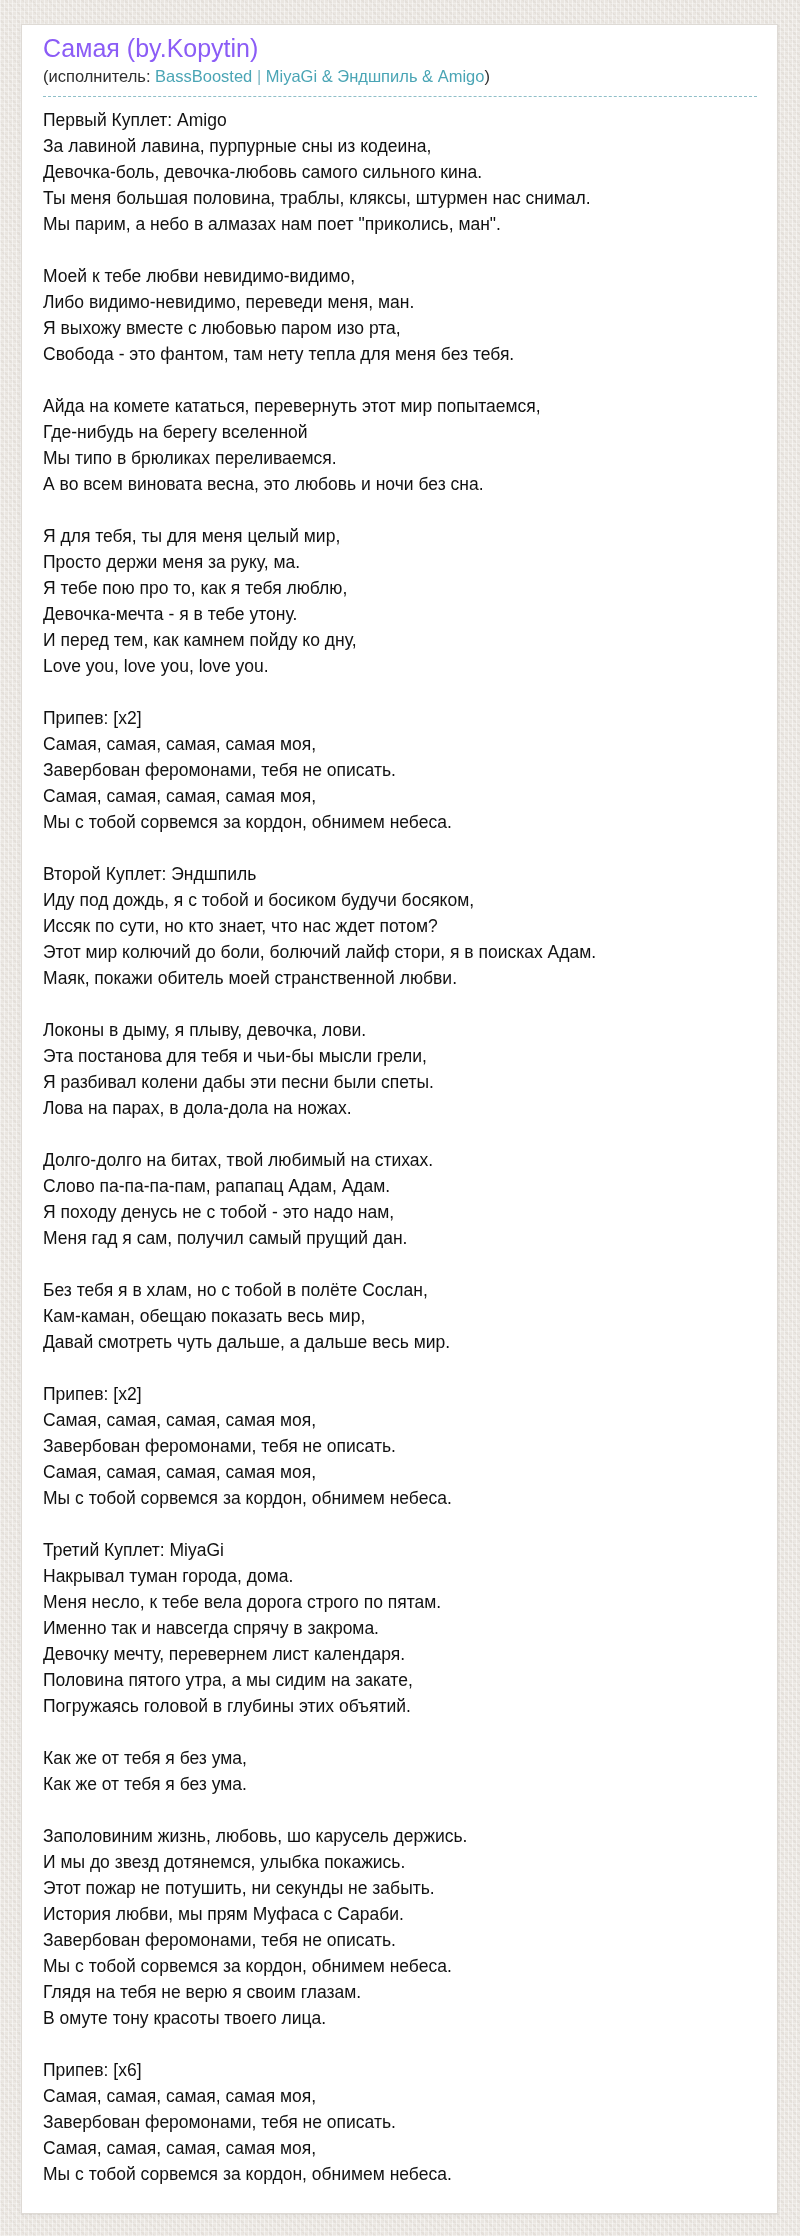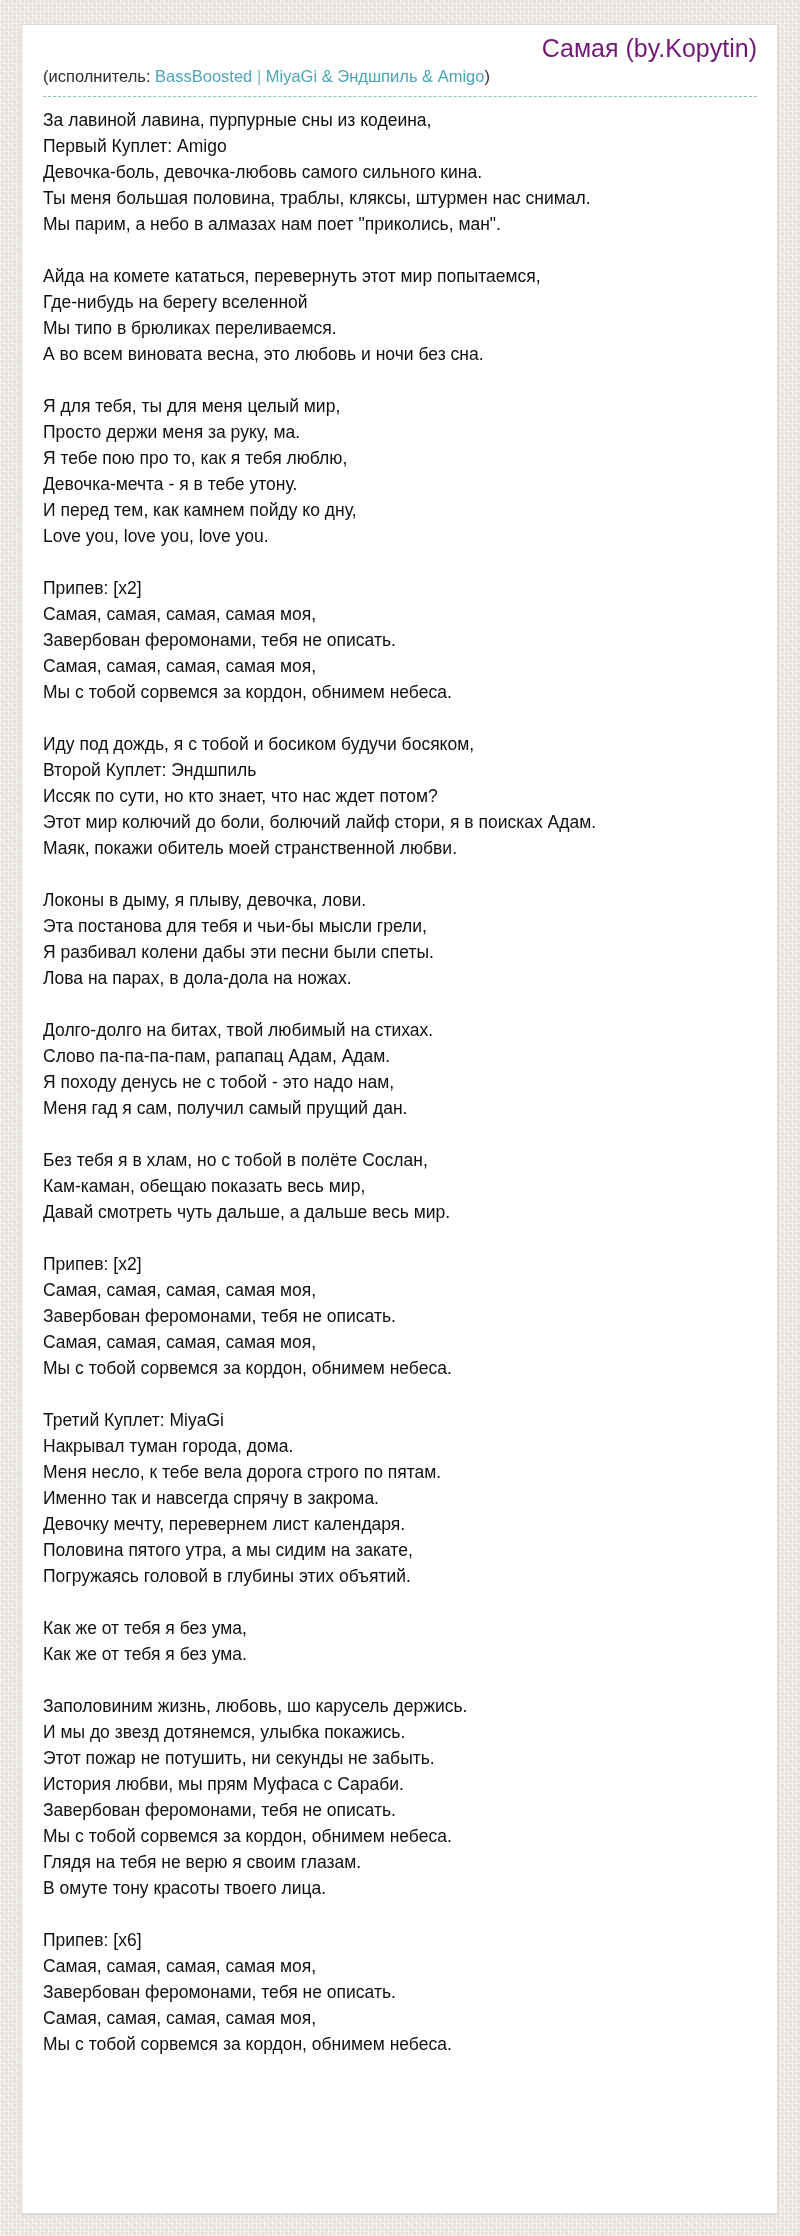--- a/index.html
+++ b/index.html
@@ -28,23 +28,22 @@
     padding: 6px 20px 30px 21px;
   }
   .song-header {
     border-bottom: 1px dashed #8fbfc9;
     padding-bottom: 9px;
   }
   .song-title {
     font-size: 25px;
     font-weight: 400;
     line-height: 34px;
-    color: #701a75;
+    color: #8b5cf6;
     letter-spacing: 0;
-    text-align: right;
   }
   .song-artist {
     margin-top: 0;
     font-size: 16.5px;
     line-height: 22px;
     color: #2e2e2e;
   }
   .song-artist a {
     color: #4aa5b5;
     text-decoration: none;
@@ -65,25 +64,31 @@
 <body>
 
 <div class="card">
   <div class="song-header">
     <h1 class="song-title">Самая (by.Kopytin)</h1>
     <div class="song-artist"><span>(исполнитель: </span><a href="#">BassBoosted</a><span class="artist-sep"> | </span><a href="#">MiyaGi &amp; Эндшпиль &amp; Amigo</a><span>)</span></div>
   </div>
 
   <div class="lyrics">
       <p class="stanza">
+        <span class="lyric-line">Первый Куплет: Amigo</span>
         <span class="lyric-line">За лавиной лавина, пурпурные сны из кодеина,</span>
-        <span class="lyric-line">Первый Куплет: Amigo</span>
         <span class="lyric-line">Девочка-боль, девочка-любовь самого сильного кина.</span>
         <span class="lyric-line">Ты меня большая половина, траблы, кляксы, штурмен нас снимал.</span>
         <span class="lyric-line">Мы парим, а небо в алмазах нам поет "приколись, ман".</span>
+      </p>
+      <p class="stanza">
+        <span class="lyric-line">Моей к тебе любви невидимо-видимо,</span>
+        <span class="lyric-line">Либо видимо-невидимо, переведи меня, ман.</span>
+        <span class="lyric-line">Я выхожу вместе с любовью паром изо рта,</span>
+        <span class="lyric-line">Свобода - это фантом, там нету тепла для меня без тебя.</span>
       </p>
       <p class="stanza">
         <span class="lyric-line">Айда на комете кататься, перевернуть этот мир попытаемся,</span>
         <span class="lyric-line">Где-нибудь на берегу вселенной</span>
         <span class="lyric-line">Мы типо в брюликах переливаемся.</span>
         <span class="lyric-line">А во всем виновата весна, это любовь и ночи без сна.</span>
       </p>
       <p class="stanza">
         <span class="lyric-line">Я для тебя, ты для меня целый мир,</span>
         <span class="lyric-line">Просто держи меня за руку, ма.</span>
@@ -93,22 +98,22 @@
         <span class="lyric-line">Love you, love you, love you.</span>
       </p>
       <p class="stanza">
         <span class="lyric-line">Припев: [x2]</span>
         <span class="lyric-line">Самая, самая, самая, самая моя,</span>
         <span class="lyric-line">Завербован феромонами, тебя не описать.</span>
         <span class="lyric-line">Самая, самая, самая, самая моя,</span>
         <span class="lyric-line">Мы с тобой сорвемся за кордон, обнимем небеса.</span>
       </p>
       <p class="stanza">
+        <span class="lyric-line">Второй Куплет: Эндшпиль</span>
         <span class="lyric-line">Иду под дождь, я с тобой и босиком будучи босяком,</span>
-        <span class="lyric-line">Второй Куплет: Эндшпиль</span>
         <span class="lyric-line">Иссяк по сути, но кто знает, что нас ждет потом?</span>
         <span class="lyric-line">Этот мир колючий до боли, болючий лайф стори, я в поисках Адам.</span>
         <span class="lyric-line">Маяк, покажи обитель моей странственной любви.</span>
       </p>
       <p class="stanza">
         <span class="lyric-line">Локоны в дыму, я плыву, девочка, лови.</span>
         <span class="lyric-line">Эта постанова для тебя и чьи-бы мысли грели,</span>
         <span class="lyric-line">Я разбивал колени дабы эти песни были спеты.</span>
         <span class="lyric-line">Лова на парах, в дола-дола на ножах.</span>
       </p>

